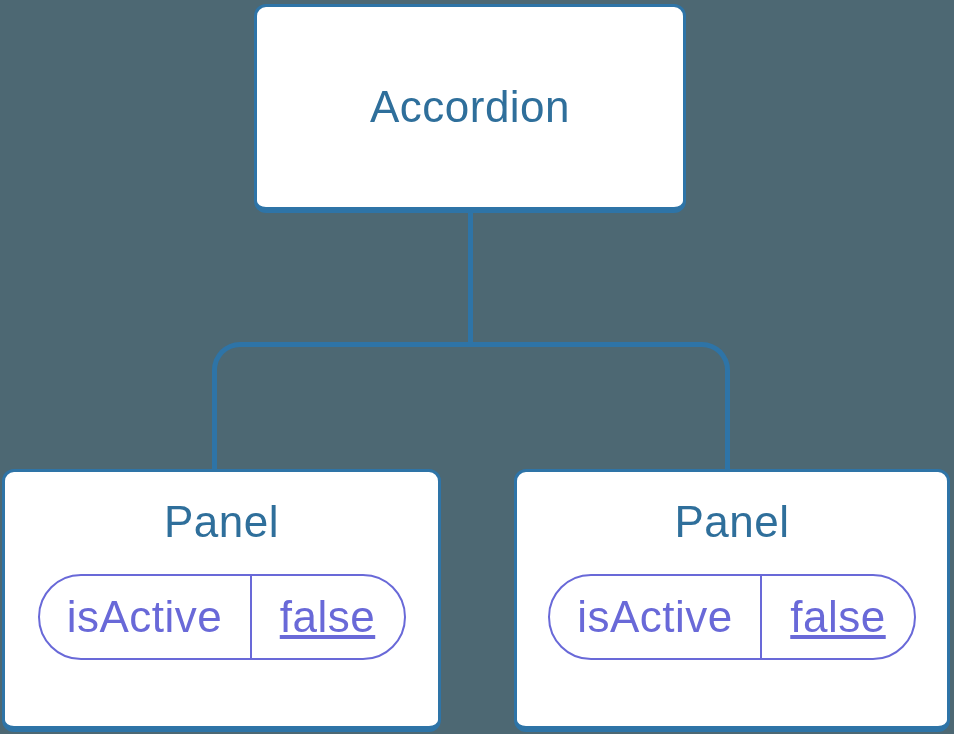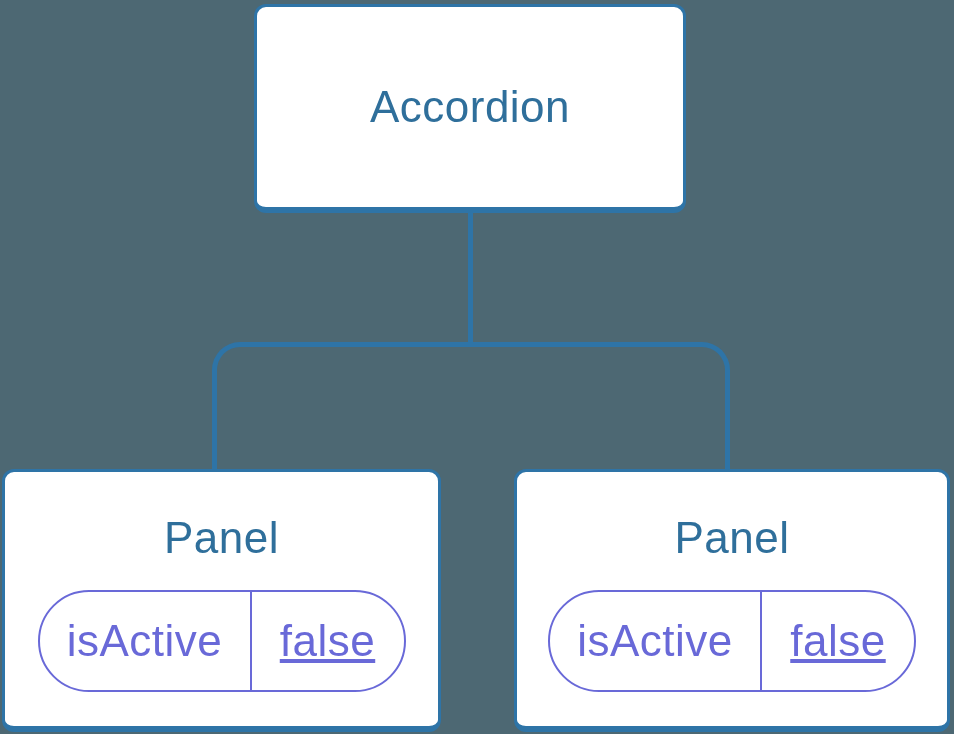--- a/index.html
+++ b/index.html
@@ -56,27 +56,27 @@
     left: 212px; top: 342px;
     width: 518px; height: 128px;
     border: 5px solid var(--connector);
     border-bottom: none;
     border-radius: 28px 28px 0 0;
     background: transparent;
   }
   .panel-node {
     top: 469px;
     height: 263px;
-    padding-top: 42px;
+    padding-top: 26px;
   }
   .panel-left  { left: 2px;   width: 439px; }
   .panel-right { left: 514px; width: 436px; }
   .state-pill {
     margin-top: 28px;
-    width: 368px; height: 102px;
+    width: 368px; height: 86px;
     border: 2px solid var(--pill-border);
     border-radius: 51px;
     display: flex;
     align-items: stretch;
     overflow: hidden;
     background: var(--node-fill);
   }
   .pill-key, .pill-value {
     display: flex;
     align-items: center;

